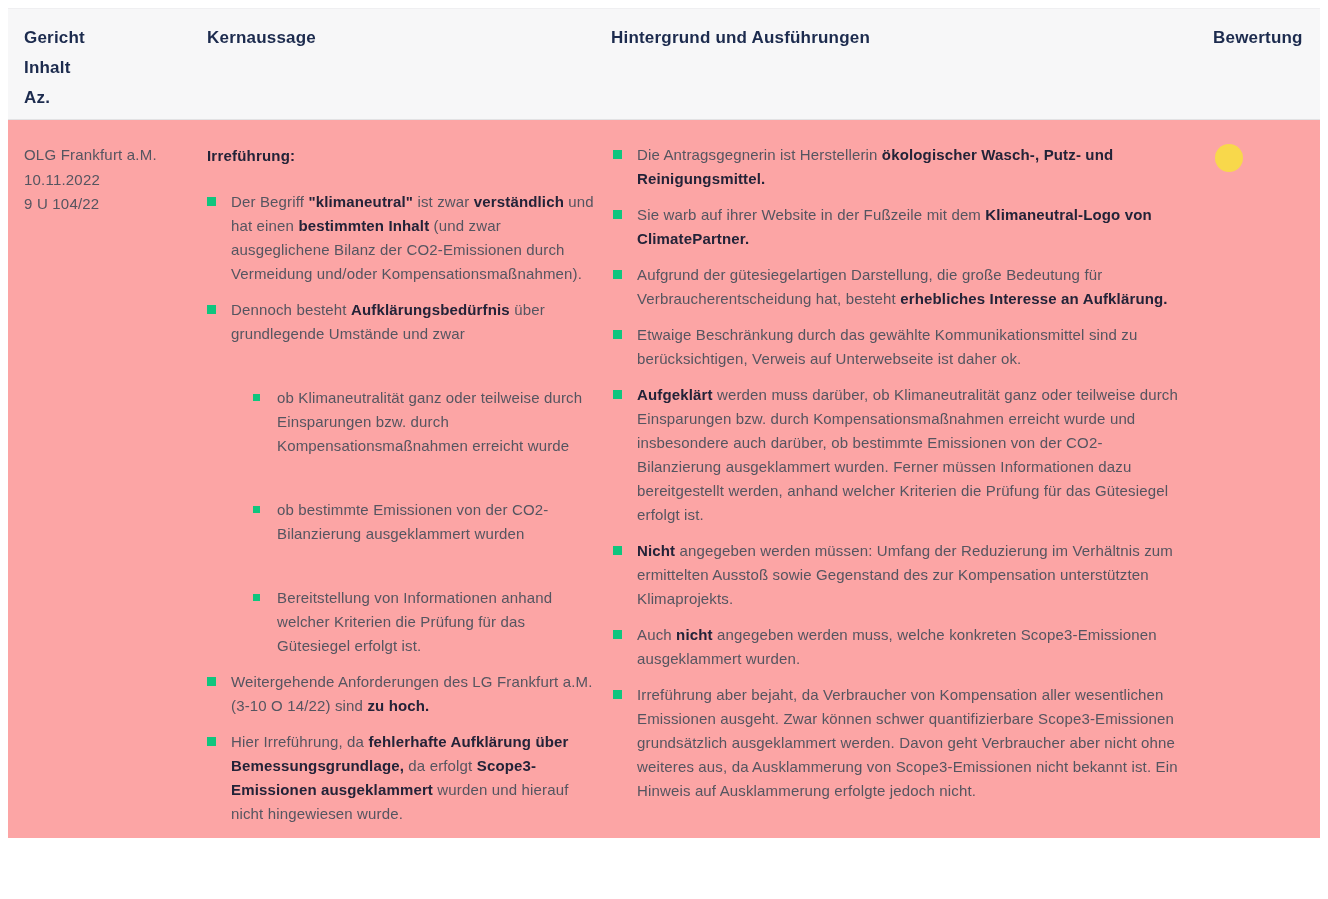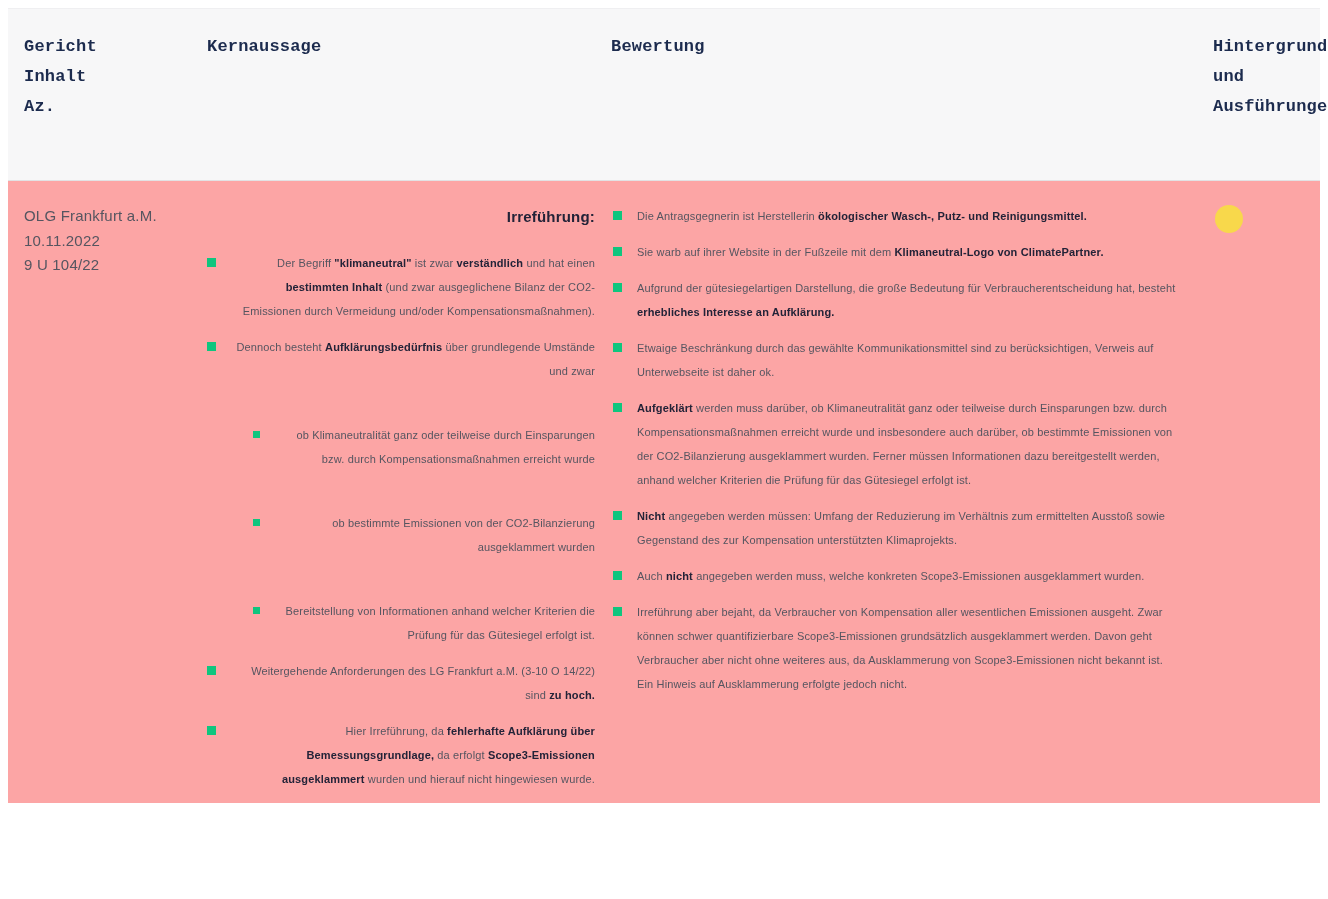--- a/index.html
+++ b/index.html
@@ -21,42 +21,41 @@
   .page{margin:8px 8px 0;}
   .grid{
     display:grid;
     grid-template-columns:183px 404px 602px 1fr;
     padding-left:16px;
   }
   .thead{
     background:var(--header-bg);
     border-top:1px solid #efeff1;
     border-bottom:1px solid var(--border);
-    height:173px;
-    padding-top:23px;
-    font-family:Liberation Mono, monospace;
+    height:112px;
+    padding-top:14px;
   }
   .th{
     color:var(--header-text);
     font-size:17px;line-height:30px;font-weight:600;letter-spacing:.2px;
   }
   .trow{padding-top:23px;background:#fca5a5;}
   .td{color:var(--body-text);font-size:15px;}
   .td-court div{line-height:24.5px;letter-spacing:.2px;}
-  .td-kern{padding-right:16px;text-align:right;}
+  .td-kern{padding-right:16px;}
   .td-hint{padding-left:2px;padding-right:32px;}
   .td-hint ul{margin-top:7px;}
   .cell-heading{
     font-weight:700;color:var(--bold-text);
     font-size:15px;line-height:24px;margin:1px 0 22px;letter-spacing:.2px;
   }
   ul.bullets{list-style:none;margin:0;padding:0;}
   li.bullet{
     position:relative;padding-left:24px;margin:0 0 12px;
-    font-size:11px;line-height:24px;color:var(--body-text);letter-spacing:.15px;
+    font-size:15px;line-height:24px;color:var(--body-text);letter-spacing:.15px;
   }
   li.bullet .marker{
     position:absolute;left:0;top:7px;width:9px;height:9px;
     background:var(--bullet-green);
   }
   li.level-2{margin-left:46px;margin-top:40px;}
   li.level-2 .marker{width:7px;height:7px;top:8px;}
   li.bullet strong{color:var(--bold-text);font-weight:700;}
   .rating-dot{
     display:inline-block;width:28px;height:28px;border-radius:50%;
@@ -68,22 +67,22 @@
 
 <div class="page">
 
   <div class="grid thead">
     <div class="th">
       <div>Gericht</div>
       <div>Inhalt</div>
       <div>Az.</div>
     </div>
     <div class="th">Kernaussage</div>
+    <div class="th">Hintergrund und Ausführungen</div>
     <div class="th">Bewertung</div>
-    <div class="th">Hintergrund und Ausführungen</div>
   </div>
 
   <div class="grid trow">
     <div class="td td-court">
       <div>OLG Frankfurt a.M.</div>
       <div>10.11.2022</div>
       <div>9 U 104/22</div>
     </div>
 
     <div class="td td-kern">

